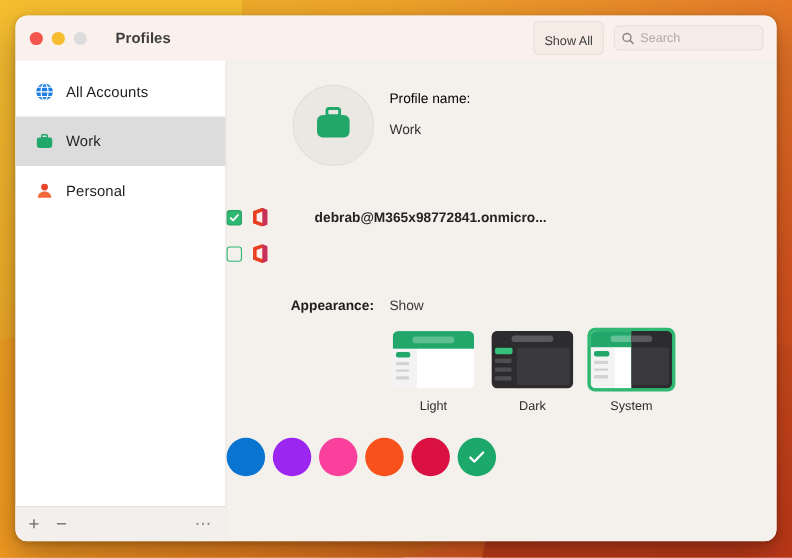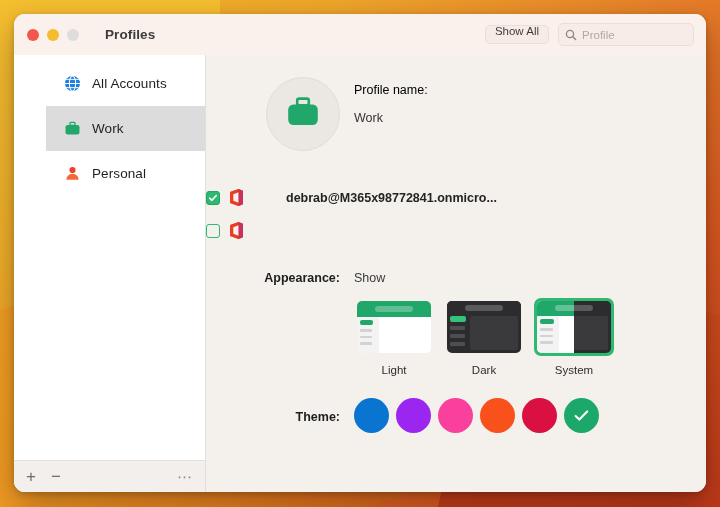--- a/index.html
+++ b/index.html
@@ -83,21 +83,21 @@
     display: flex;
     align-items: center;
     gap: 9px;
   }
   .show-all-btn {
     font-size: 11.5px;
     color: #3d3d3d;
     background: #f7ebe6;
     border: 1px solid #e9ded9;
     border-radius: 5px;
-    padding: 0 9px 5px;
+    padding: 13px 9px 5px;
     line-height: 1;
     cursor: pointer;
   }
   .search-box {
     width: 136px;
     height: 23px;
     background: #f7ece7;
     border: 1px solid #e9dfd9;
     border-radius: 5px;
     display: flex;
@@ -114,21 +114,21 @@
 
   
   .sidebar {
     width: 192px;
     background: #ffffff;
     border-right: 1px solid #e2dedb;
     display: flex;
     flex-direction: column;
     flex: none;
   }
-  .side-list { padding-top: 6px; flex: 1; margin-left: 32px; }
+  .side-list { padding-top: 6px; flex: 1; }
   .side-item {
     height: 45px;
     display: flex;
     align-items: center;
     padding: 0 10px 0 18px;
     gap: 11px;
     cursor: default;
   }
   .side-item.selected { background: #dcdcdc; }
   .side-item .si-label {
@@ -310,21 +310,21 @@
 
       <div class="tb-right">
         <div class="show-all-btn">Show All</div>
         <div class="search-box">
           <span>
             <svg width="12" height="12" viewBox="0 0 12 12">
               <circle cx="5" cy="5" r="3.6" fill="none" stroke="#8d8680" stroke-width="1.3"></circle>
               <line x1="7.7" y1="7.7" x2="10.6" y2="10.6" stroke="#8d8680" stroke-width="1.4" stroke-linecap="round"></line>
             </svg>
           </span>
-          <span class="search-ph">Profile</span>
+          <span class="search-ph">Search</span>
         </div>
       </div>
     </div>
 
     <div class="body-row">
 
       <div class="sidebar">
         <div class="side-list">
 
           <div class="side-item">
@@ -496,21 +496,20 @@
                     </div>
                 </div>
               </div>
             </div>
             <div class="tp-label">System</div>
           </div>
 
         </div>
 
         <div class="frow theme-row">
-          <div class="flabel">Theme:</div>
           <div class="fval swatches">
             <div class="swatch" style="background: rgb(10, 116, 209);"></div>
             <div class="swatch" style="background: rgb(155, 38, 240);"></div>
             <div class="swatch" style="background: rgb(249, 64, 156);"></div>
             <div class="swatch" style="background: rgb(248, 81, 27);"></div>
             <div class="swatch" style="background: rgb(218, 16, 66);"></div>
             <div class="swatch" style="background: rgb(28, 168, 107);">
               <span>
                 <svg width="19" height="19" viewBox="0 0 19 19">
                   <polyline points="3.6,10 7.3,13.6 15.2,5.4" fill="none" stroke="#ffffff" stroke-width="2.1" stroke-linecap="round" stroke-linejoin="round"></polyline>

